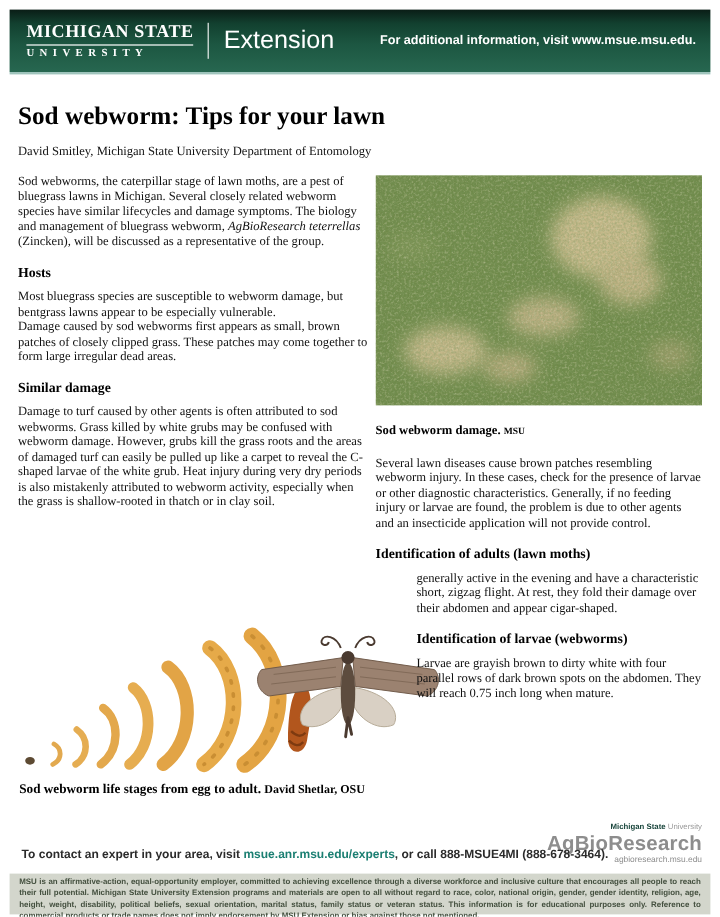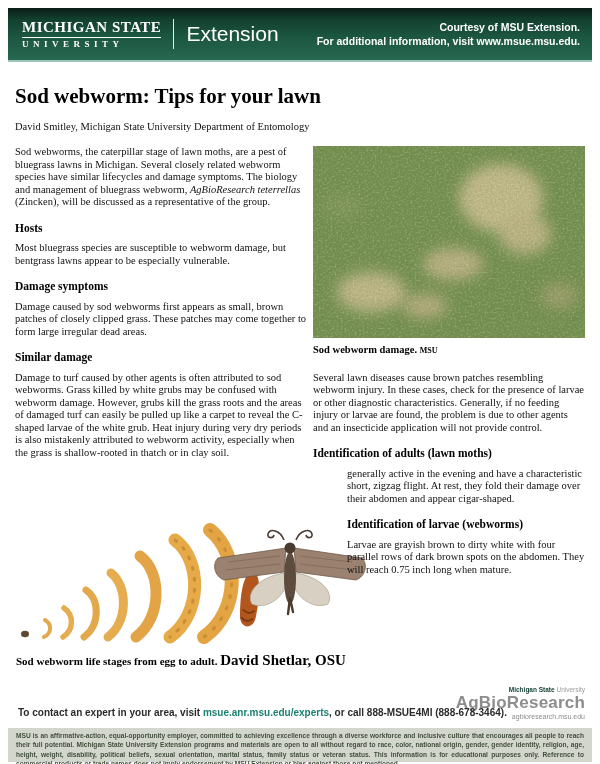--- a/index.html
+++ b/index.html
@@ -29,27 +29,27 @@
   
   .col { position:absolute; top:146px; font-size:10.5px; line-height:12.5px; color:#111; }
   .col-left  { left:15px;  width:292px; }
   .col-right { left:313px; width:272px; }
   .col p { margin:0; }
   .col h2 { font-size:11.5px; font-weight:bold; color:#000; margin:13px 0 8px 0; }
   em { font-style:italic; }
 
   
   .grass-photo { width:272px; height:192px; display:block; }
-  .fig-caption { margin-top:6px; font-size:10.5px; font-weight:bold; color:#000; }
+  .fig-caption { margin-top:16px; font-size:10.5px; font-weight:bold; color:#000; }
   .fig-credit  { font-size:8px; font-weight:bold; }
   .right-body-start { margin-top:14px !important; }
 
   .lifestages { position:absolute; left:12px; top:498px; width:360px; height:150px; }
   .lifestages-caption { position:absolute; left:16px; top:652px; font-size:11px; font-weight:bold; color:#000; }
-  .lifestages-caption .fig-credit { font-size:15px; }
+  .lifestages-caption .fig-credit { font-size:10px; }
 
   .moth-wrap { margin-left:34px; }
 
   
   .agbio { position:absolute; right:15px; top:686px; text-align:right;
     font-family:"Liberation Sans",sans-serif; line-height:1.15; }
   .agbio .org { font-size:6.5px; }
   .agbio .org .b { color:#18453b; font-weight:bold; }
   .agbio .org .u { color:#9a9a9a; }
   .agbio .wordmark { font-size:17px; color:#8d8d8d; font-weight:600; letter-spacing:0.2px; }
@@ -69,35 +69,33 @@
 <div class="page">
 
   <div class="masthead">
     <div class="msu-wordmark">
       <div class="msu-line1">MICHIGAN STATE</div>
       <div class="msu-line2">UNIVERSITY</div>
     </div>
     <div class="mast-divider"></div>
     <div class="mast-brand">Extension</div>
     <div class="mast-right">
-      <div class="l1">Courtesy of MSU Extension.</div>
       <div class="l2">For additional information, visit www.msue.msu.edu.</div>
     </div>
   </div>
 
   <h1 class="title">Sod webworm: Tips for your lawn</h1>
   <div class="byline">David Smitley, Michigan State University Department of Entomology</div>
 
   <div class="col col-left">
     <p><span>Sod webworms, the caterpillar stage of lawn moths, are a pest of bluegrass lawns in Michigan. Several closely related webworm species have similar lifecycles and damage symptoms. The biology and management of bluegrass webworm, </span><em>AgBioResearch teterrellas</em><span> (Zincken), will be discussed as a representative of the group.</span></p>
 
     <h2>Hosts</h2>
     <p>Most bluegrass species are susceptible to webworm damage, but bentgrass lawns appear to be especially vulnerable.</p>
 
-    <h2>Damage symptoms</h2>
     <p>Damage caused by sod webworms first appears as small, brown patches of closely clipped grass. These patches may come together to form large irregular dead areas.</p>
 
     <h2>Similar damage</h2>
     <p> Damage to turf caused by other agents is often attributed to sod webworms. Grass killed by white grubs may be confused with webworm damage. However, grubs kill the grass roots and the areas of damaged turf can easily be pulled up like a carpet to reveal the C-shaped larvae of the white grub. Heat injury during very dry periods is also mistakenly attributed to webworm activity, especially when the grass is shallow-rooted in thatch or in clay soil.</p>
   </div>
 
   <svg class="lifestages" viewBox="0 0 360 150" xmlns="http://www.w3.org/2000/svg">
 
     <ellipse cx="13" cy="136" rx="4" ry="3.2" fill="#5d4a33"></ellipse>
 

